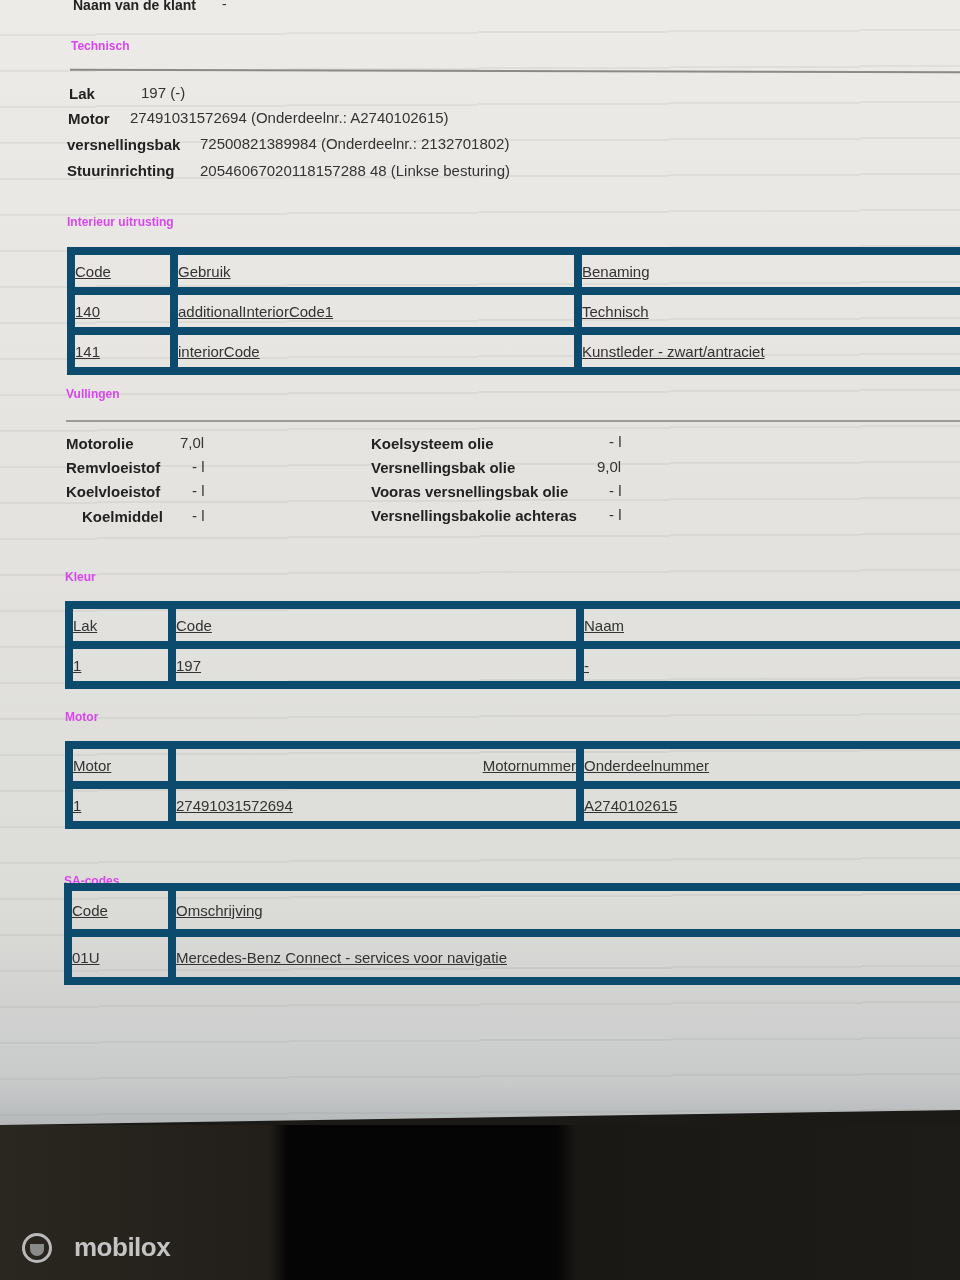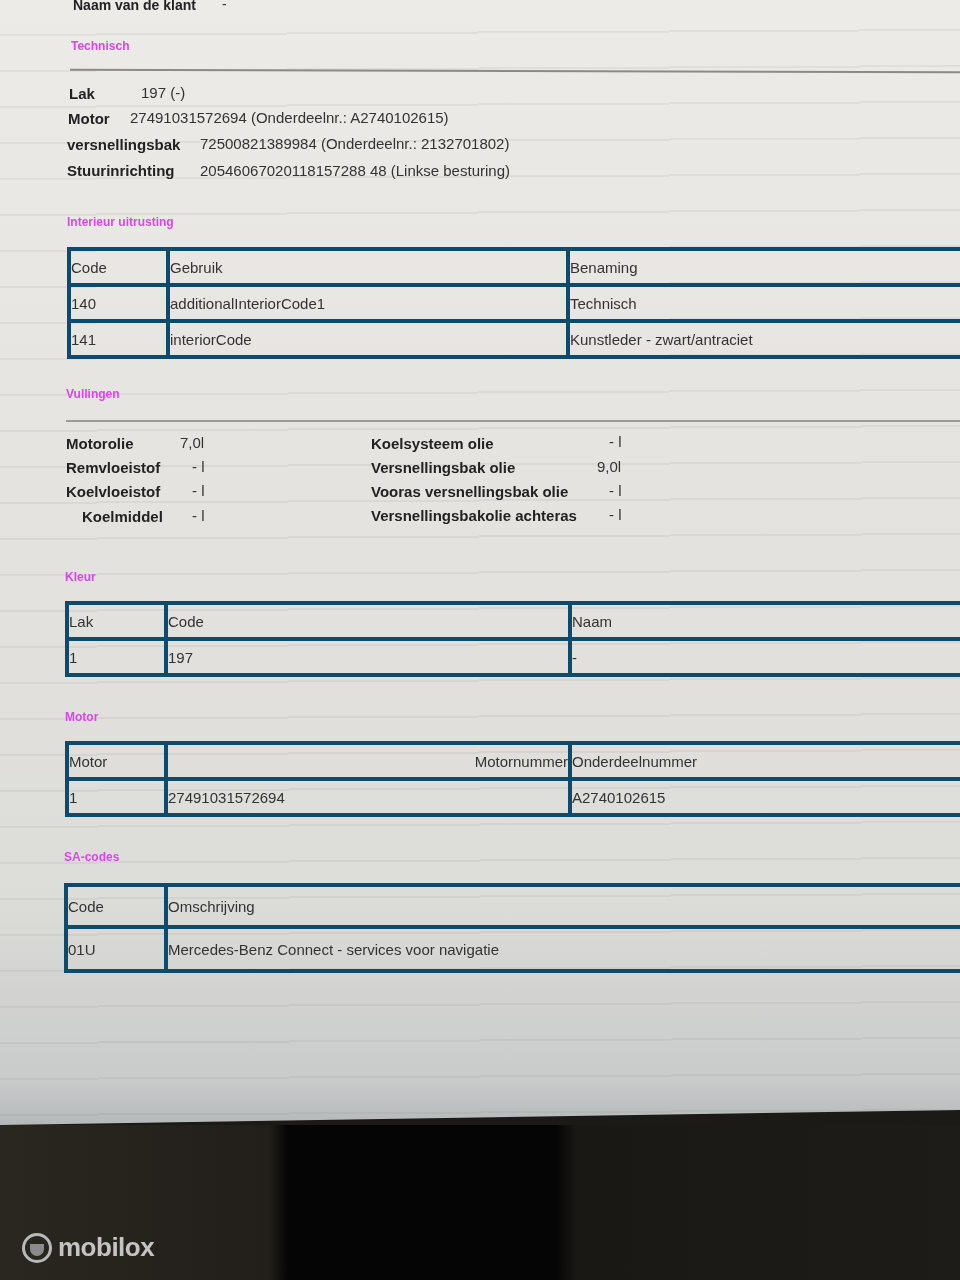--- a/index.html
+++ b/index.html
@@ -27,25 +27,25 @@
     .section-title { font-size: 12px; font-weight: bold; color: #d946ef; }
     .label-bold { font-size: 15px; font-weight: bold; color: #222; }
     .val { font-size: 15px; color: #333; }
     .small-top { font-size: 14px; font-weight: bold; color: #222; }
     .rule { position: absolute; height: 2px; background: #8a8a88; }
 
     table.doc {
       position: absolute; border-collapse: collapse; font-size: 15px; color: #333;
     }
     table.doc td {
-      border: 4px solid #0c4a6e; padding: 0 0; vertical-align: middle; height: 32px;
+      border: 8px solid #0c4a6e; padding: 0 0; vertical-align: middle; height: 32px; text-decoration: underline;
     }
     table.doc tr td:last-child { border-right: none; }
 
-    .logo { position: absolute; left: 22px; top: 1232px; display: flex; align-items: center; gap: 6px; }
+    .logo { position: absolute; left: 22px; top: 1232px; display: flex; align-items: center; gap: 22px; }
     .logo-mark {
       width: 30px; height: 30px; border-radius: 50%; border: 3px solid #b9b9b9; box-sizing: border-box;
       position: relative; overflow: hidden;
     }
     .logo-mark::after {
       content: ""; position: absolute; left: 5px; top: 8px; width: 14px; height: 12px;
       border-radius: 0 0 10px 10px; background: #8a8a8a;
     }
     .logo-text { font-size: 26px; color: #c4c4c4; font-weight: bold; letter-spacing: -0.5px; }
   </style>
@@ -140,21 +140,21 @@
     <td>Onderdeelnummer</td>
   </tr>
   <tr>
     <td>1</td>
     <td>27491031572694</td>
     <td>A2740102615</td>
   </tr>
 </tbody>
   </table>
 
-<span class="abs section-title" style="left:64px; top:850px;">SA-codes</span>
+<span class="abs section-title" style="left:64px; top:874px;">SA-codes</span>
 <table class="doc" style="left:64px; top:883px; width:896px;">
   <tbody>
       <tr>
     <td style="width:96px; height:38px;">Code</td>
     <td style="height:38px;">Omschrijving</td>
   </tr>
   <tr>
     <td style="height:40px;">01U</td>
     <td style="height:40px;">Mercedes-Benz Connect - services voor navigatie</td>
   </tr>

